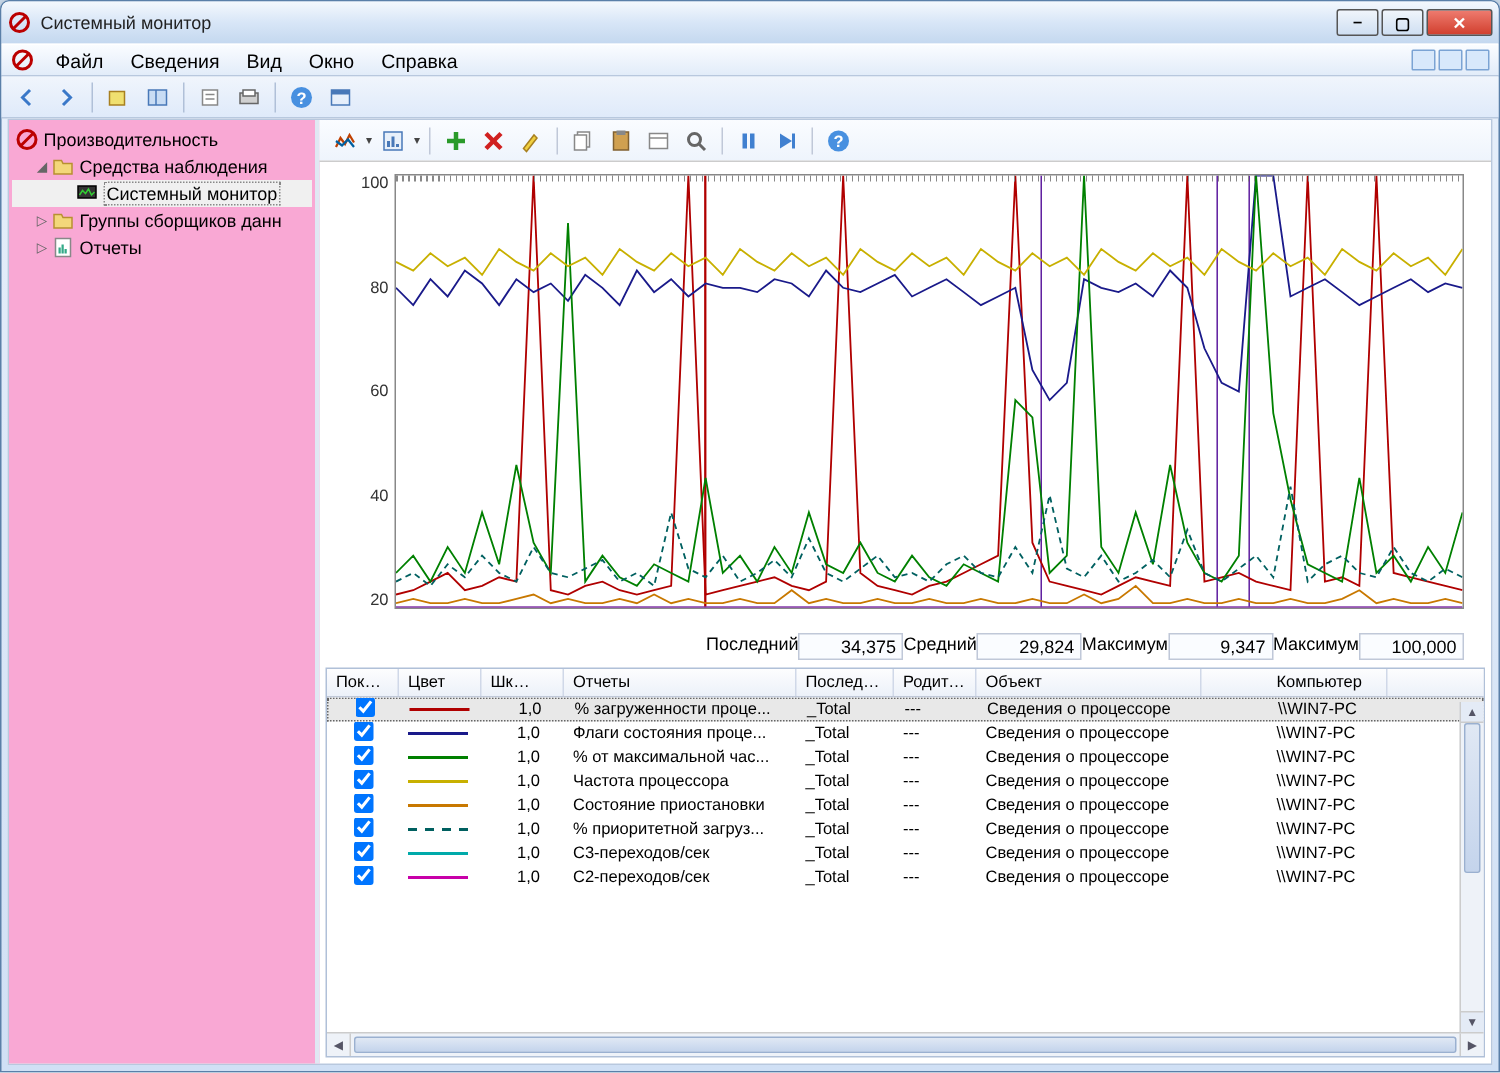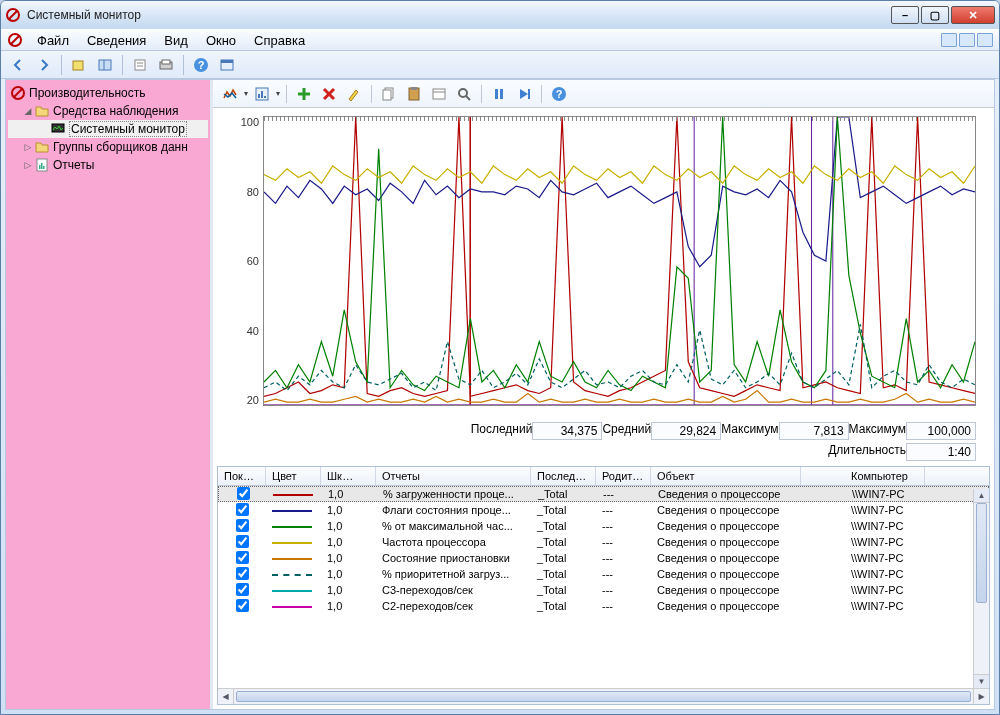--- a/index.html
+++ b/index.html
@@ -65,21 +65,21 @@
 
 .ctr-wrap { flex: 1; margin: 0 4px 4px 4px; border: 1px solid #b0c0d8; display: flex; flex-direction: column; background: #fff; min-height: 150px; position: relative; }
 .ctr-head { display: flex; background: linear-gradient(#fdfdfe,#ecf1f9); border-bottom: 1px solid #c0c8d8; font-size: 11px; }
 .ctr-head .ch { padding: 3px 6px; border-right: 1px solid #d0d8e8; overflow: hidden; white-space: nowrap; text-overflow: ellipsis; }
 .ctr-body { flex: 1; overflow: hidden; }
 .ctr-row { display: flex; font-size: 11px; align-items: center; height: 16px; }
 .ctr-row.sel { background: #e8e8e8; border: 1px dotted #666; }
 .ctr-row .cc { padding: 0 6px; overflow: hidden; white-space: nowrap; text-overflow: ellipsis; }
 .cw-chk { width: 48px; text-align: center; }
 .cw-color { width: 55px; }
-.cw-scale { width: 55px; text-align: left; padding-right: 16px !important; }
+.cw-scale { width: 55px; text-align: right; padding-right: 16px !important; }
 .cw-counter { width: 155px; }
 .cw-inst { width: 65px; }
 .cw-parent { width: 55px; }
 .cw-obj { width: 150px; }
 .cw-comp { width: 80px; margin-left: 44px; }
 .color-line { display: inline-block; width: 40px; height: 0; border-top-width: 2px; border-top-style: solid; vertical-align: middle; }
 .vscroll { position: absolute; right: 0; top: 22px; bottom: 16px; width: 16px; background: #eef2f8; border-left: 1px solid #ccc; }
 .vscroll .thumb { position: absolute; top: 14px; left: 2px; right: 2px; height: 100px; background: linear-gradient(#e0e8f4,#c4d4ec); border: 1px solid #9ab0d0; border-radius: 2px; }
 .vscroll .arr { position: absolute; left: 0; right: 0; height: 14px; background: #e4ebf6; display: flex; align-items: center; justify-content: center; font-size: 8px; color: #556; }
 .vscroll .arr.up { top: 0; border-bottom: 1px solid #ccc; }
@@ -352,27 +352,23 @@
         </div>
       </div>
 
       <div class="stats">
         <div class="row">
           <span class="lab">Последний</span>
           <span class="val">34,375</span>
           <span class="lab">Средний</span>
           <span class="val">29,824</span>
           <span class="lab">Максимум</span>
-          <span class="val">7,813</span>
+          <span class="val">9,347</span>
           <span class="lab">Максимум</span>
           <span class="val">100,000</span>
-        </div>
-        <div class="row">
-          <span class="lab">Длительность</span>
-          <span class="val">1:40</span>
         </div>
       </div>
 
       <div class="ctr-wrap">
         <div class="ctr-head">
           <div class="ch cw-chk">Показа...</div>
           <div class="ch cw-color">Цвет</div>
           <div class="ch cw-scale" style="text-align:left">Шкала</div>
           <div class="ch cw-counter">Отчеты</div>
           <div class="ch cw-inst">Последний</div>

